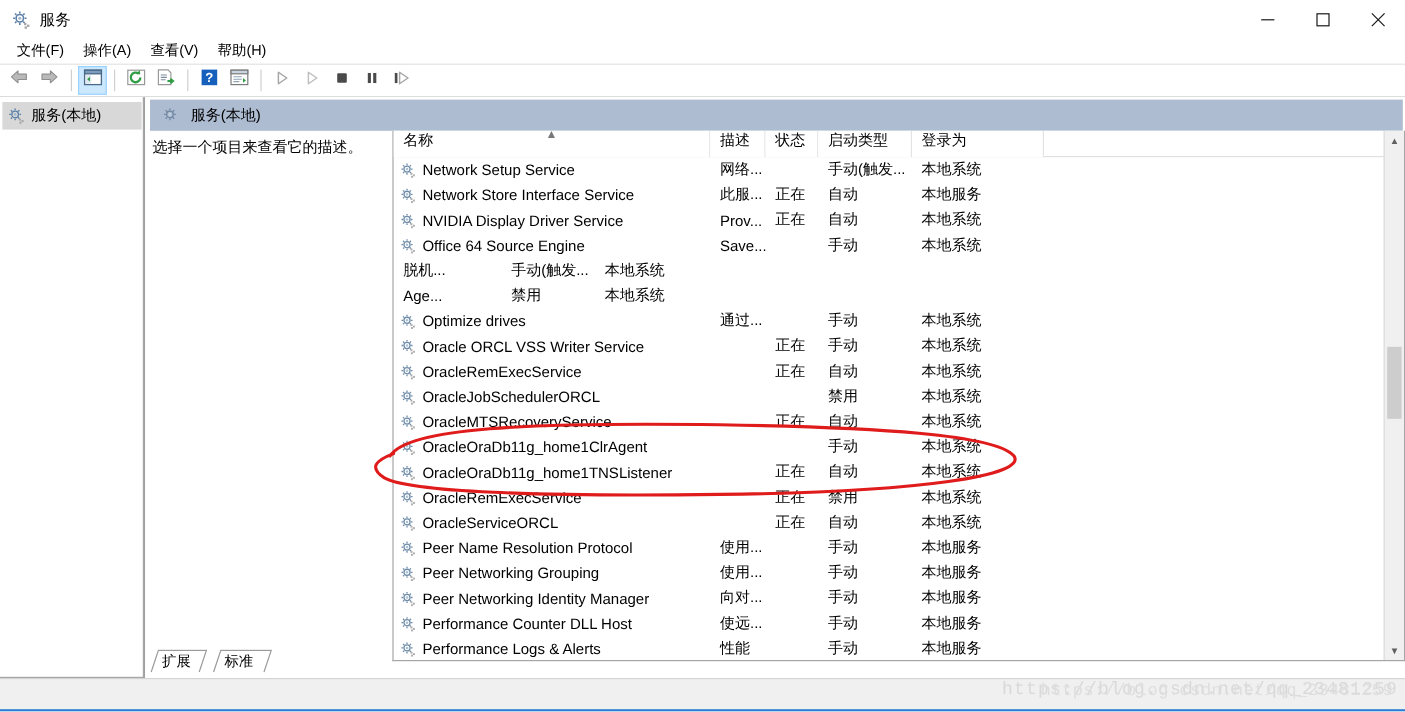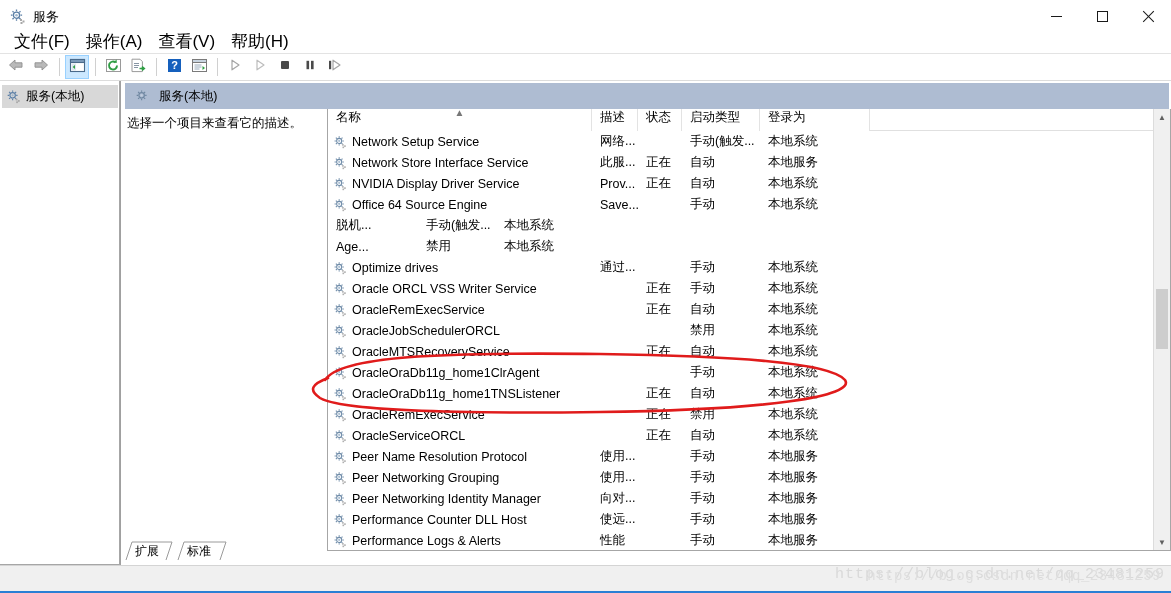--- a/index.html
+++ b/index.html
@@ -49,21 +49,21 @@
   .close-glyph:after { transform: rotate(-45deg); }
 
   
   .menubar {
     position: absolute; left: 0; top: 32px; width: 1171px; height: 21px;
     background: #ffffff;
     display: flex; align-items: center;
     padding-left: 6px;
   }
   .menubar .menu-item {
-    font-size: 17px; color: #000; padding: 2px 8px; line-height: 1.2;
+    font-size: 12px; color: #000; padding: 2px 8px; line-height: 1.2;
     cursor: default;
   }
 
   
   .toolbar {
     position: absolute; left: 0; top: 53px; width: 1171px; height: 28px;
     background: #ffffff;
     border-top: 1px solid #e3e3e3;
     border-bottom: 1px solid #dcdcdc;
     display: flex; align-items: center;

